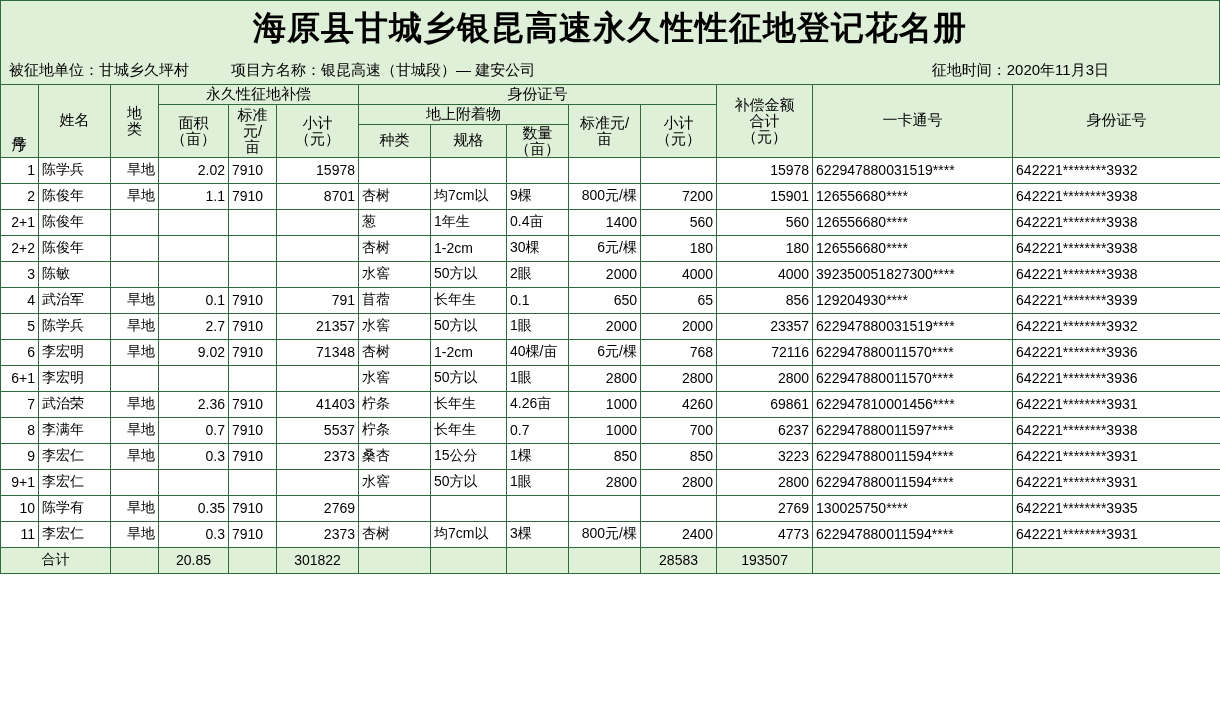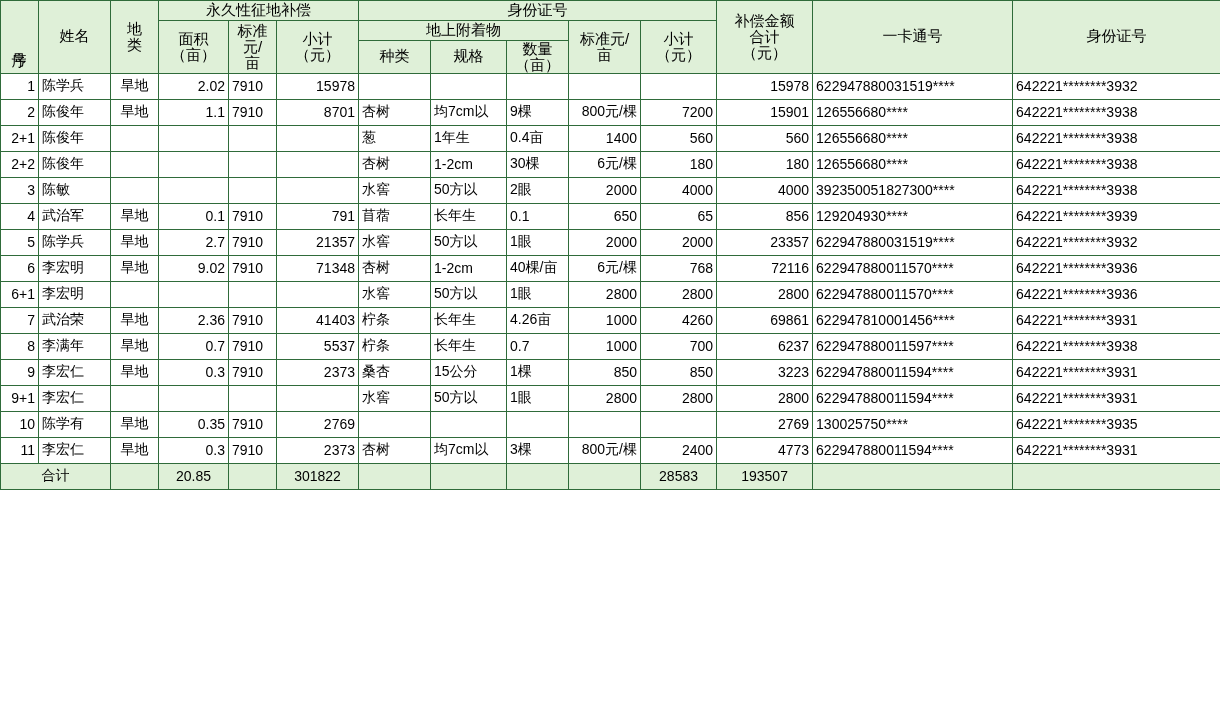--- a/index.html
+++ b/index.html
@@ -70,21 +70,21 @@
     background: #dff0d8;
     font-weight: normal;
     text-align: center;
     vertical-align: middle;
     font-size: 15px;
   }
   tbody td {
     height: 26px;
     background: #ffffff;
   }
-  .c { text-align: center; }
+  .c { text-align: right; }
   .r { text-align: right; }
   .l { text-align: left; }
   .vert {
     writing-mode: vertical-rl;
     text-orientation: upright;
     letter-spacing: 1px;
     display: inline-block;
     line-height: 1;
   }
   .two-line { line-height: 1.05; white-space: normal; }
@@ -93,21 +93,29 @@
     background: #dff0d8;
     text-align: center;
   }
   tfoot td.r { text-align: center; }
 </style>
 </head>
 <body>
 
 <div class="sheet">
 
-
+  <div class="title-bar">
+    <div class="title">海原县甘城乡银昆高速永久性性征地登记花名册</div>
+  </div>
+
+  <div class="meta-bar">
+    <span class="meta-unit">被征地单位：甘城乡久坪村</span>
+    <span class="meta-project">项目方名称：银昆高速（甘城段）—  建安公司</span>
+    <span class="meta-date">征地时间：2020年11月3日</span>
+  </div>
 
   <table>
     <colgroup>
       <col style="width:38px">
       <col style="width:72px">
       <col style="width:48px">
       <col style="width:70px">
       <col style="width:48px">
       <col style="width:82px">
       <col style="width:72px">

